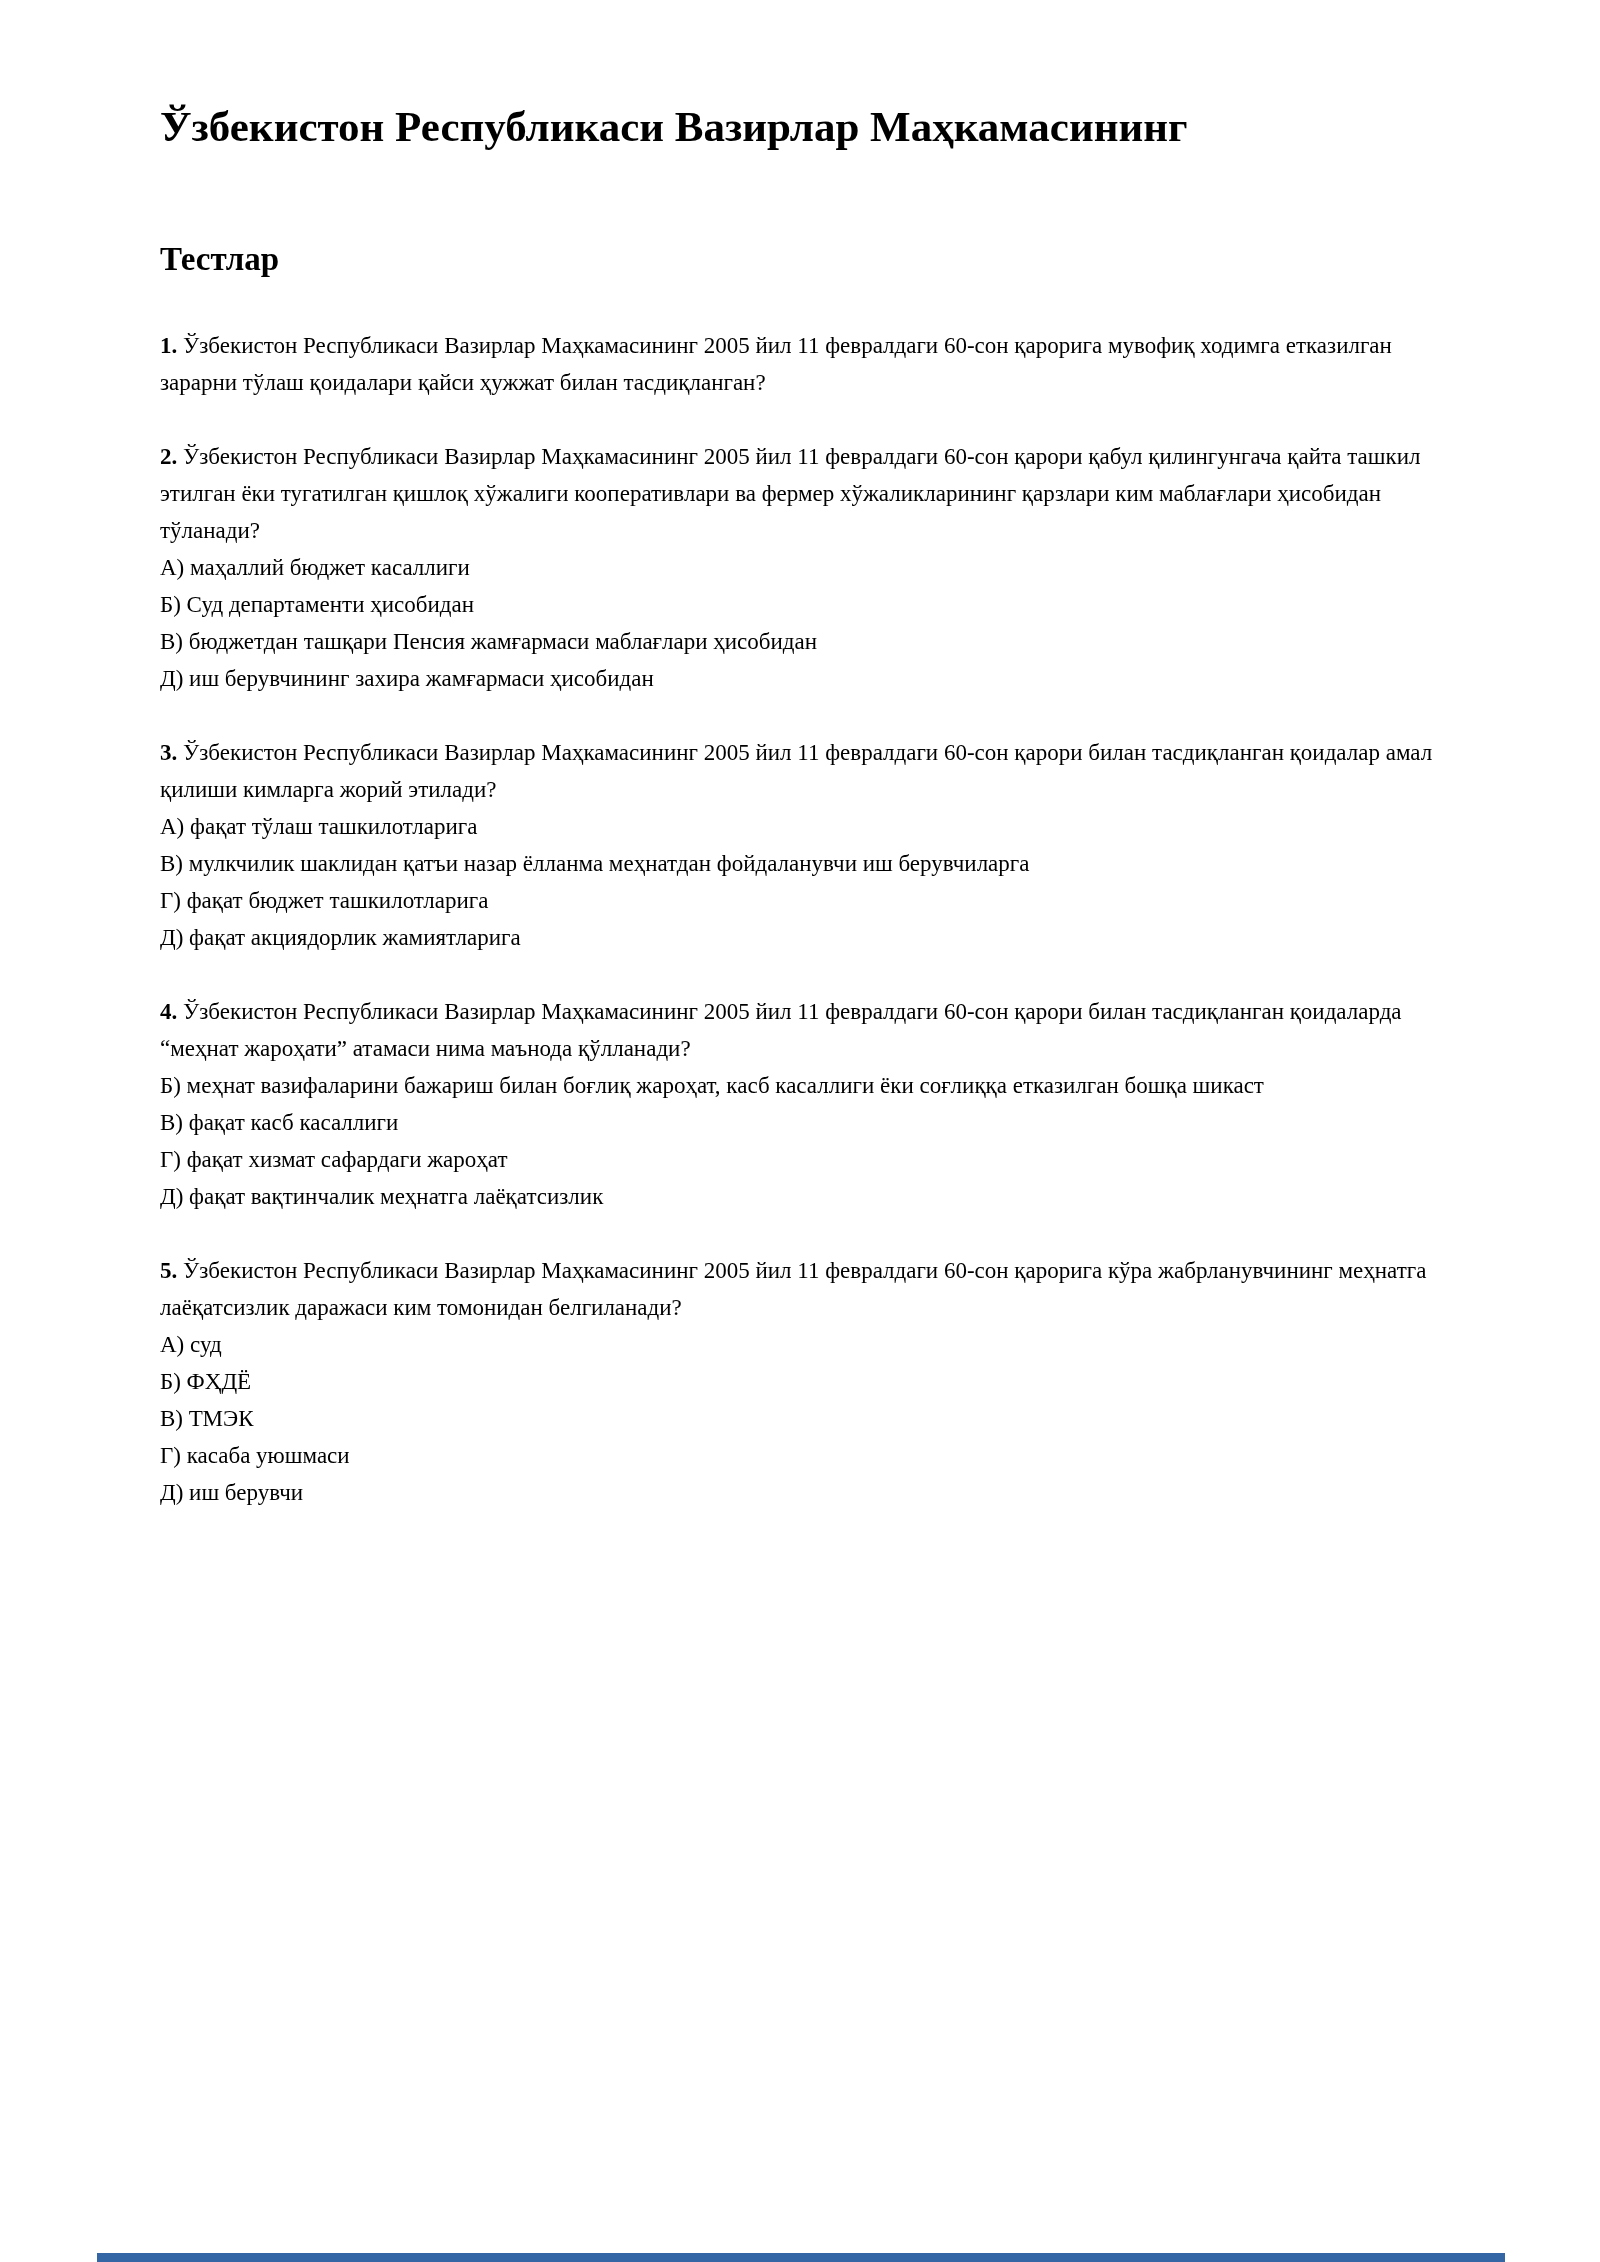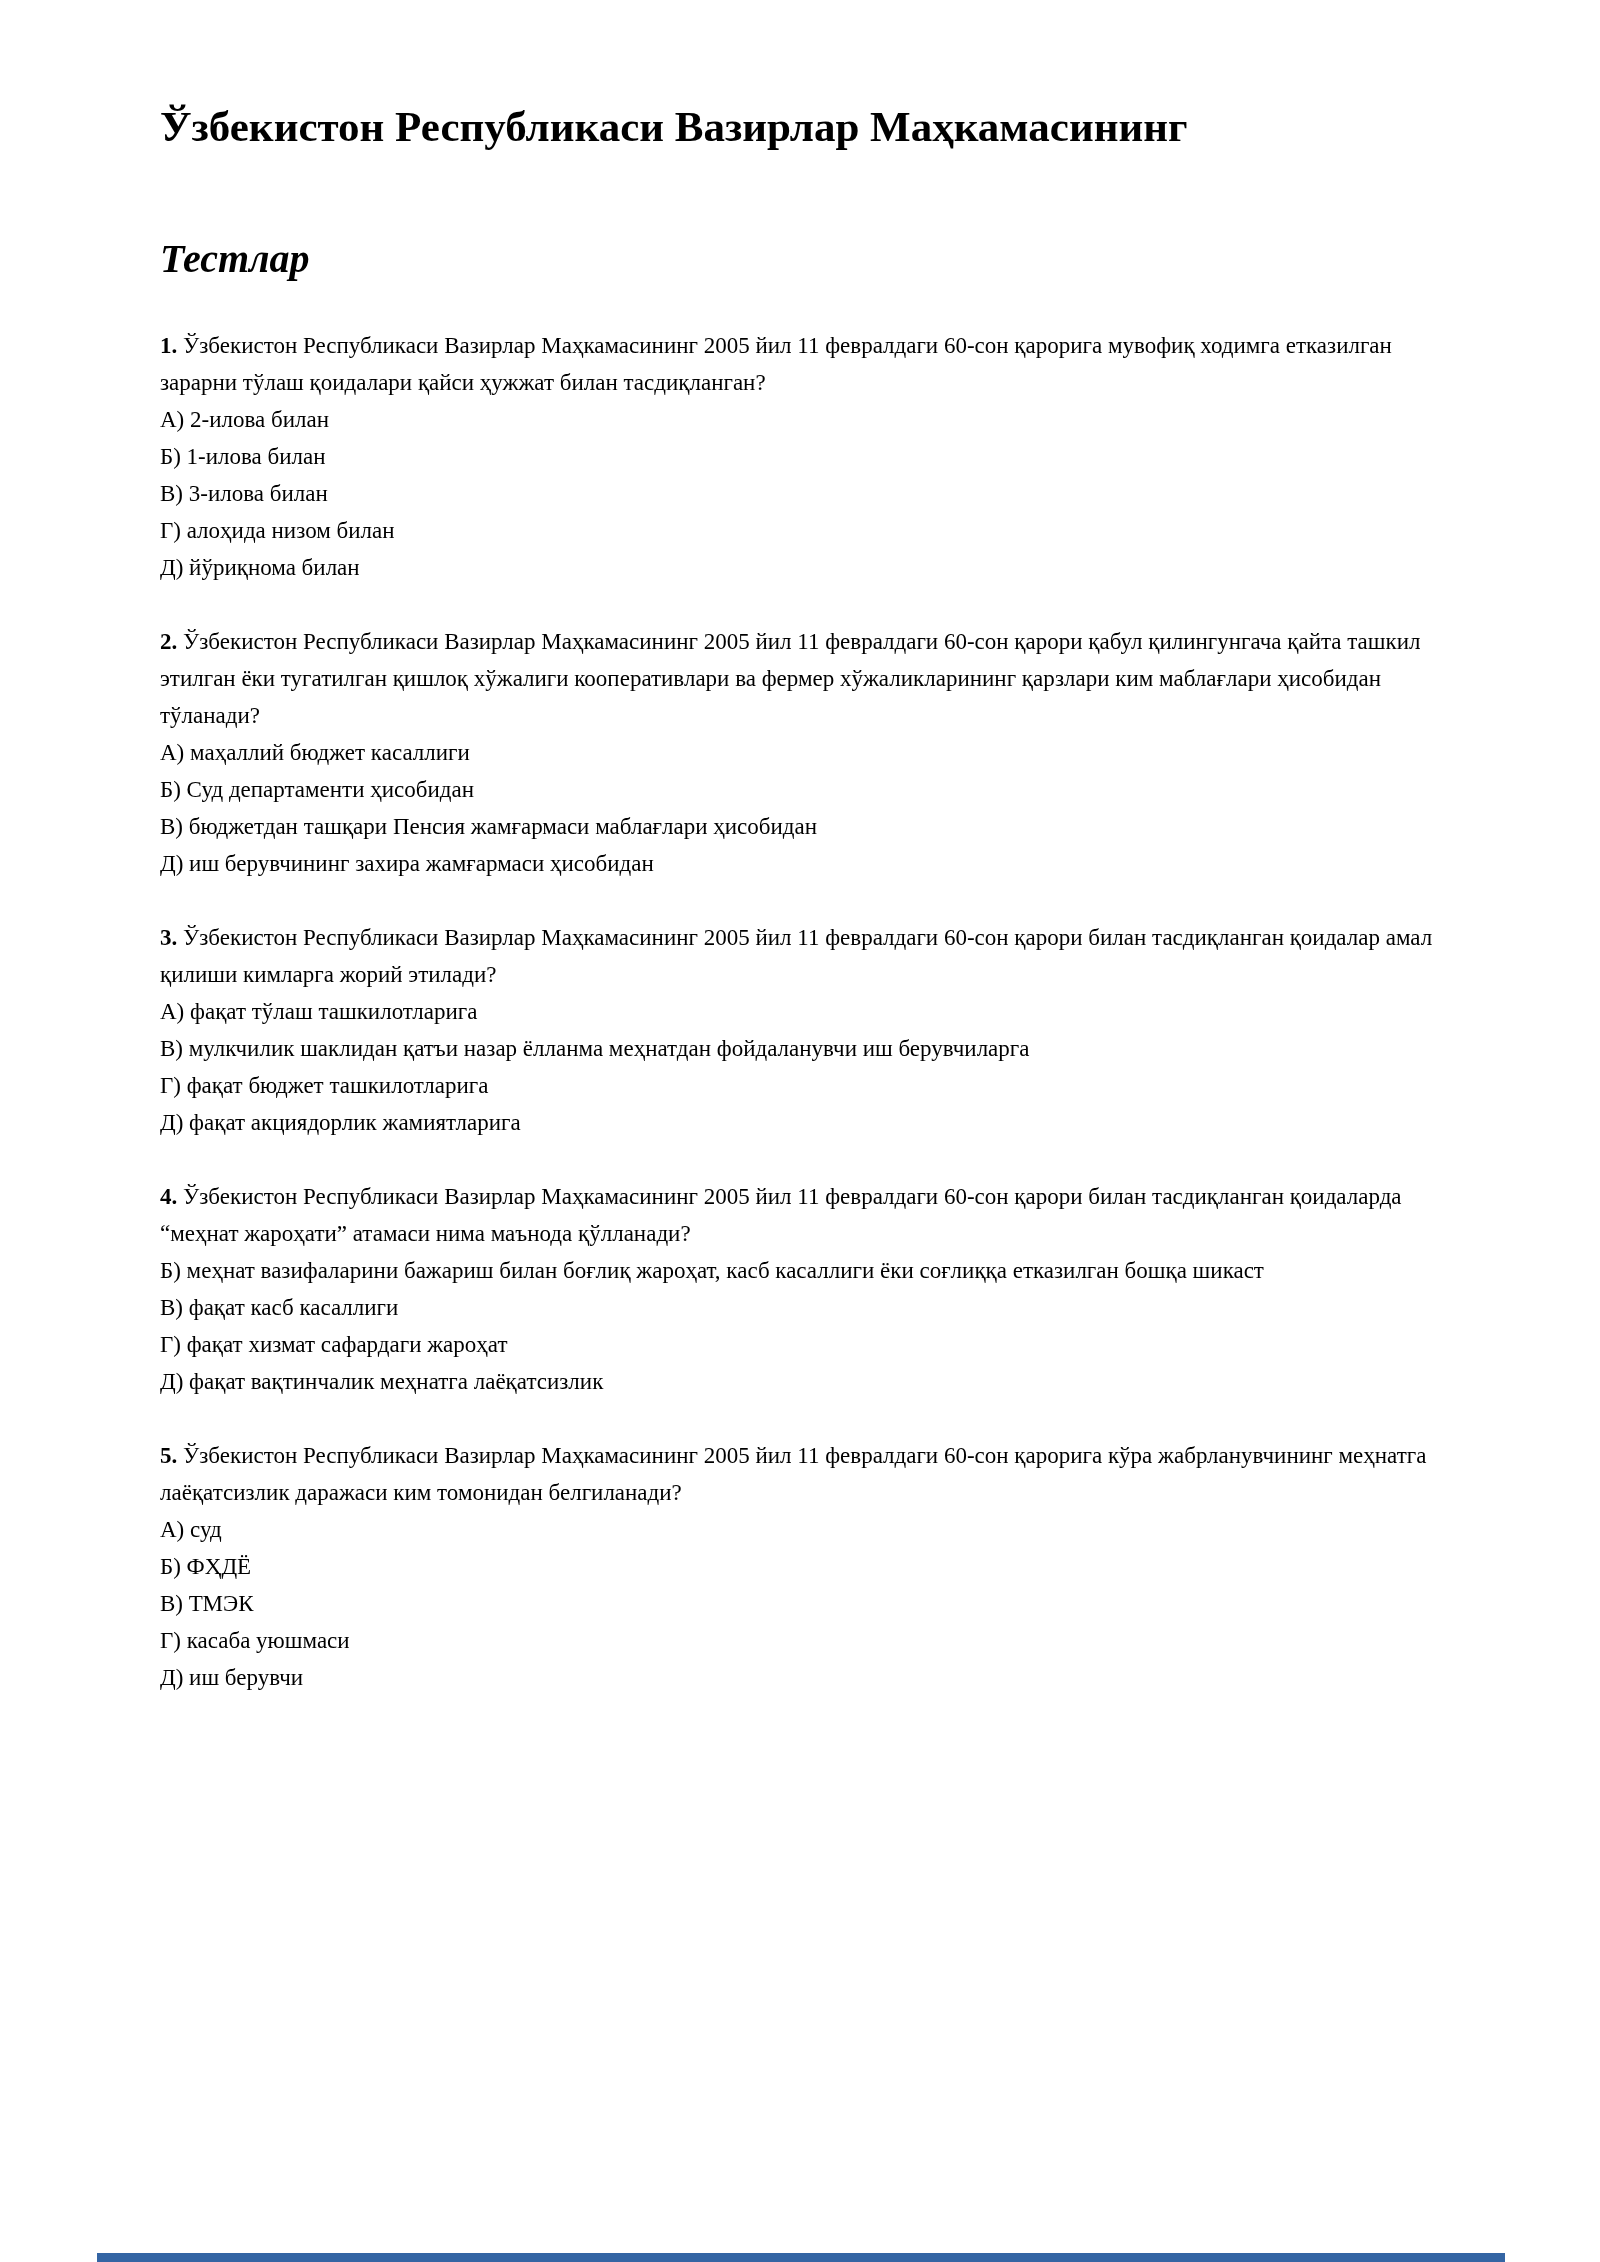--- a/index.html
+++ b/index.html
@@ -24,25 +24,24 @@
   }
   .doc-title {
     font-size: 43px;
     font-weight: bold;
     line-height: 54px;
     margin: 0;
     letter-spacing: 0px;
   }
   .doc-title span { display: block; }
   .section-heading {
-    font-size: 40px;
+    font-size: 33px;
     font-weight: bold;
     margin: 85px 0 0 0;
     line-height: 40px;
-    font-style: italic;
   }
   .questions {
     margin-top: 48px;
     font-size: 23px;
     line-height: 37px;
     max-width: 1310px;
   }
   .question { margin: 0 0 37px 0; }
   .question:last-child { margin-bottom: 0; }
   .question-text { margin: 0; }
@@ -63,27 +62,20 @@
 
   <h1 class="doc-title">
     <span>Ўзбекистон Республикаси Вазирлар Маҳкамасининг</span>
   </h1>
 
   <h2 class="section-heading">Тестлар</h2>
 
   <div class="questions">
   <div class="question">
     <p class="question-text"><span class="question-number">1.</span><span> Ўзбекистон Республикаси Вазирлар Маҳкамасининг 2005 йил 11 февралдаги 60-сон қарорига мувофиқ ходимга етказилган зарарни тўлаш қоидалари қайси ҳужжат билан тасдиқланган?</span></p>
-    <div class="options">
-          <div class="option">А) 2-илова билан</div>
-          <div class="option">Б) 1-илова билан</div>
-          <div class="option">В) 3-илова билан</div>
-          <div class="option">Г) алоҳида низом билан</div>
-          <div class="option">Д) йўриқнома билан</div>
-        </div>
   </div>
 
   <div class="question">
     <p class="question-text"><span class="question-number">2.</span><span> Ўзбекистон Республикаси Вазирлар Маҳкамасининг 2005 йил 11 февралдаги 60-сон қарори қабул қилингунгача қайта ташкил этилган ёки тугатилган қишлоқ хўжалиги кооперативлари ва фермер хўжаликларининг қарзлари ким маблағлари ҳисобидан тўланади?</span></p>
     <div class="options">
           <div class="option">А) маҳаллий бюджет касаллиги</div>
           <div class="option">Б) Суд департаменти ҳисобидан</div>
           <div class="option">В) бюджетдан ташқари Пенсия жамғармаси маблағлари ҳисобидан</div>
           <div class="option">Д) иш берувчининг захира жамғармаси ҳисобидан</div>
         </div>

